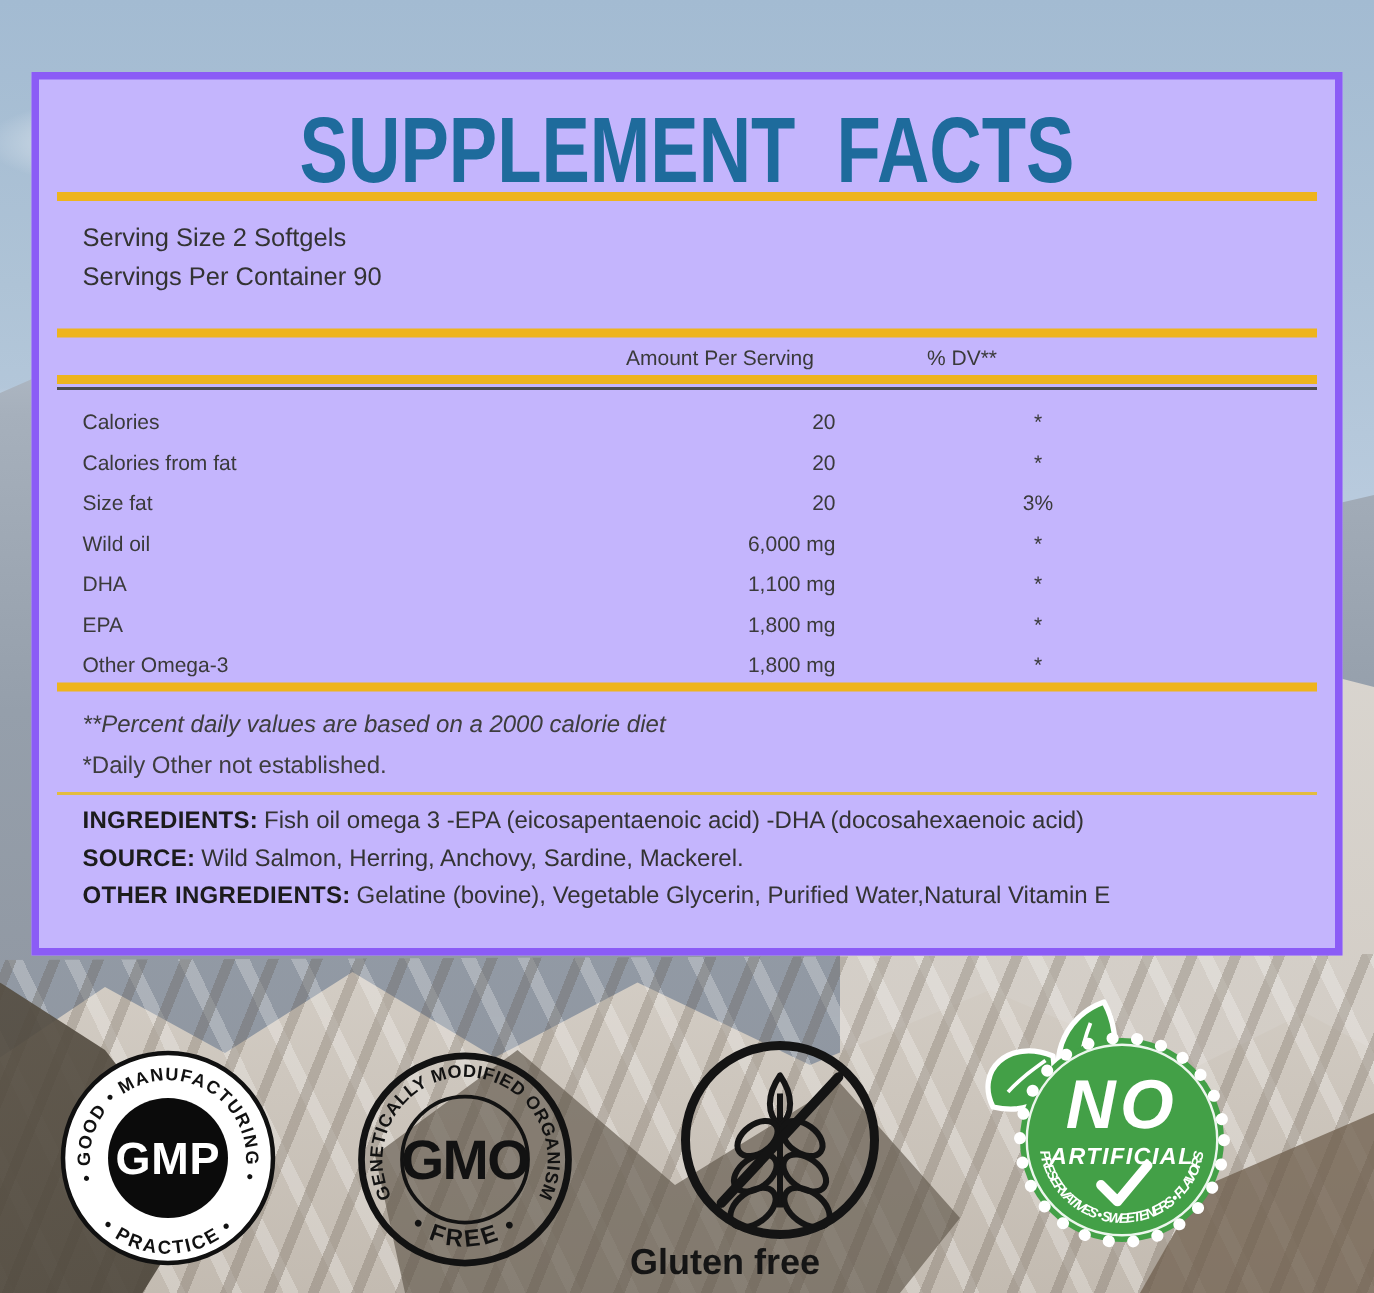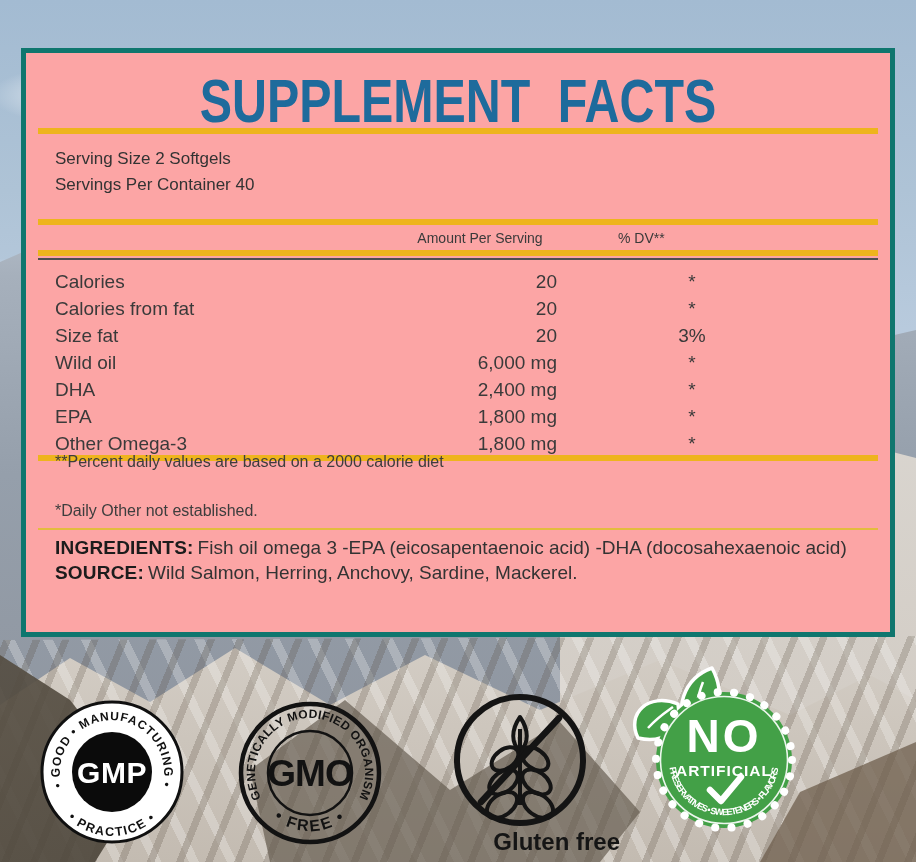--- a/index.html
+++ b/index.html
@@ -29,84 +29,84 @@
       repeating-linear-gradient(64deg, rgba(255,255,255,.55) 0 9px, rgba(0,0,0,0) 9px 34px); }
   .m5 { clip-path:polygon(0 655px,70px 700px,140px 790px,95px 862px,0 862px);
     background:linear-gradient(160deg,#6a6052,#433d33); opacity:.9; }
   .m6 { clip-path:polygon(250px 770px,345px 700px,450px 790px,560px 722px,640px 812px,600px 862px,270px 862px);
     background:#5f564a; opacity:.65; }
   .m7 { clip-path:polygon(800px 792px,916px 742px,916px 862px,760px 862px);
     background:#6e5e4c; opacity:.75; }
 
   
   .panel { position:absolute; left:21px; top:48px; width:874px; height:589px;
-    background:#fca5a5; border:5px solid #0f766e; z-index:4; }
+    background:#c4b5fd; border:5px solid #8b5cf6; z-index:4; }
   .panel-title { position:absolute; top:17px; left:0; right:0; text-align:center;
     font-size:62px; font-weight:bold; color:#1e6b9c; line-height:1;
     transform:scaleX(.78); letter-spacing:0; word-spacing:18px; white-space:nowrap; }
   .rule { position:absolute; left:12px; right:12px; background:#eeb41d; }
   .rule-a { top:75px;  height:6px; }
   .rule-b { top:166px; height:6px; }
   .rule-c { top:197px; height:6px; }
   .rule-c2{ top:205px; height:2px; background:#4d4d4d; }
   .rule-d { top:402px; height:6px; }
   .rule-e { top:475px; height:2px; background:#e3bc3e; }
 
   .serv { position:absolute; left:29px; font-size:17px; color:#333; line-height:26px; }
   .serv-1 { top:93px;text-align:center; } .serv-2 { top:119px; }
 
   .thead { position:absolute; top:172px; left:0; right:0; height:26px; font-size:14px; color:#3a3a3a; }
   .thead span { position:absolute; line-height:26px; }
   .h-amt { left:304px; width:300px; text-align:center; }
   .h-dv  { left:592px; width:148px; text-align:left; }
 
   .rows { position:absolute; top:215px; left:0; right:0; }
-  .t-row { position:relative; height:27px; font-size:19px; color:#3a3a3a; }
+  .t-row { position:relative; height:27px; font-size:14px; color:#3a3a3a; }
   .t-row span { position:absolute; line-height:27px; }
   .c-name { left:29px; }
   .c-amt  { left:280px; width:251px; text-align:right; }
   .c-dv   { left:592px; width:148px; text-align:center; }
 
   .fnote { position:absolute; left:29px; right:18px; font-size:16px; color:#3d3d3d; line-height:26px; }
-  .fn-1 { top:396px; } .fn-2 { top:445px; }
-
-  .ingr { position:absolute; top:482px; left:29px; right:14px; font-size:19px; line-height:25px; color:#333; }
+  .fn-1 { top:418px;font-style:italic; } .fn-2 { top:445px; }
+
+  .ingr { position:absolute; top:482px; left:29px; right:14px; font-size:16px; line-height:25px; color:#333; }
   .ingr-line { white-space:nowrap; }
   .ingr-line b { color:#1c1c1c; margin-right:4px; letter-spacing:.2px; }
 
   
   .badge { position:absolute; z-index:6; }
   .badge svg text { font-family:"Liberation Sans", sans-serif; font-weight:bold; }
   .b-gmp    { left:37px;  top:697px; width:150px; height:150px; }
   .b-gmo    { left:235px; top:698px; width:150px; height:150px; }
   .b-gluten { left:445px; top:685px; width:150px; height:150px; }
-  .b-no     { left:624px; top:660px; width:190px; height:190px; }
+  .b-no     { left:648px; top:660px; width:190px; height:190px;font-style:italic; }
   .gluten-caption { position:absolute; left:420px; top:828px; width:200px; z-index:6;
-    text-align:right; font-size:24px; font-weight:bold; color:#151515; }
+    text-align:left; font-size:24px; font-weight:bold; color:#151515; }
 </style>
 </head>
 <body>
 
 <div class="stage">
 
   <div class="sky"></div>
   <div class="mtn m1"></div>
   <div class="mtn m2"></div>
   <div class="mtn m3"></div>
   <div class="mtn m4"></div>
   <div class="mtn m5"></div>
   <div class="mtn m6"></div>
   <div class="mtn m7"></div>
 
   <div class="panel">
     <div class="panel-title">SUPPLEMENT  FACTS</div>
     <div class="rule rule-a"></div>
 
     <div class="serv serv-1">Serving Size 2 Softgels</div>
-    <div class="serv serv-2">Servings Per Container 40</div>
+    <div class="serv serv-2">Servings Per Container 90</div>
 
     <div class="rule rule-b"></div>
 
     <div class="thead">
       <span class="h-amt">Amount Per Serving</span>
       <span class="h-dv">% DV**</span>
     </div>
 
     <div class="rule rule-c"></div>
     <div class="rule rule-c2"></div>
@@ -127,21 +127,21 @@
         <span class="c-amt">20</span>
         <span class="c-dv">3%</span>
       </div>
       <div class="t-row">
         <span class="c-name">Wild oil</span>
         <span class="c-amt">6,000 mg</span>
         <span class="c-dv">*</span>
       </div>
       <div class="t-row">
         <span class="c-name">DHA</span>
-        <span class="c-amt">2,400 mg</span>
+        <span class="c-amt">1,100 mg</span>
         <span class="c-dv">*</span>
       </div>
       <div class="t-row">
         <span class="c-name">EPA</span>
         <span class="c-amt">1,800 mg</span>
         <span class="c-dv">*</span>
       </div>
       <div class="t-row">
         <span class="c-name">Other Omega-3</span>
         <span class="c-amt">1,800 mg</span>
@@ -155,20 +155,23 @@
     <div class="fnote fn-2">*Daily Other not established.</div>
 
     <div class="rule rule-e"></div>
 
     <div class="ingr">
       <div class="ingr-line">
         <b>INGREDIENTS:</b><span>Fish oil omega 3 -EPA (eicosapentaenoic acid) -DHA (docosahexaenoic acid)</span>
       </div>
       <div class="ingr-line">
         <b>SOURCE:</b><span>Wild Salmon, Herring, Anchovy, Sardine, Mackerel.</span>
+      </div>
+      <div class="ingr-line">
+        <b>OTHER INGREDIENTS:</b><span>Gelatine (bovine), Vegetable Glycerin, Purified Water,Natural Vitamin E</span>
       </div>
     </div>
   </div>
 
   <div class="badge b-gmp">
     <svg viewBox="0 0 150 150" width="150" height="150">
       <defs>
         <path id="gmpTop" d="M 26.1 92.8 A 52 52 0 1 1 123.9 92.8" fill="none"></path>
         <path id="gmpBot" d="M 12.0 86.1 A 64 64 0 0 0 138.0 86.1" fill="none"></path>
       </defs>

